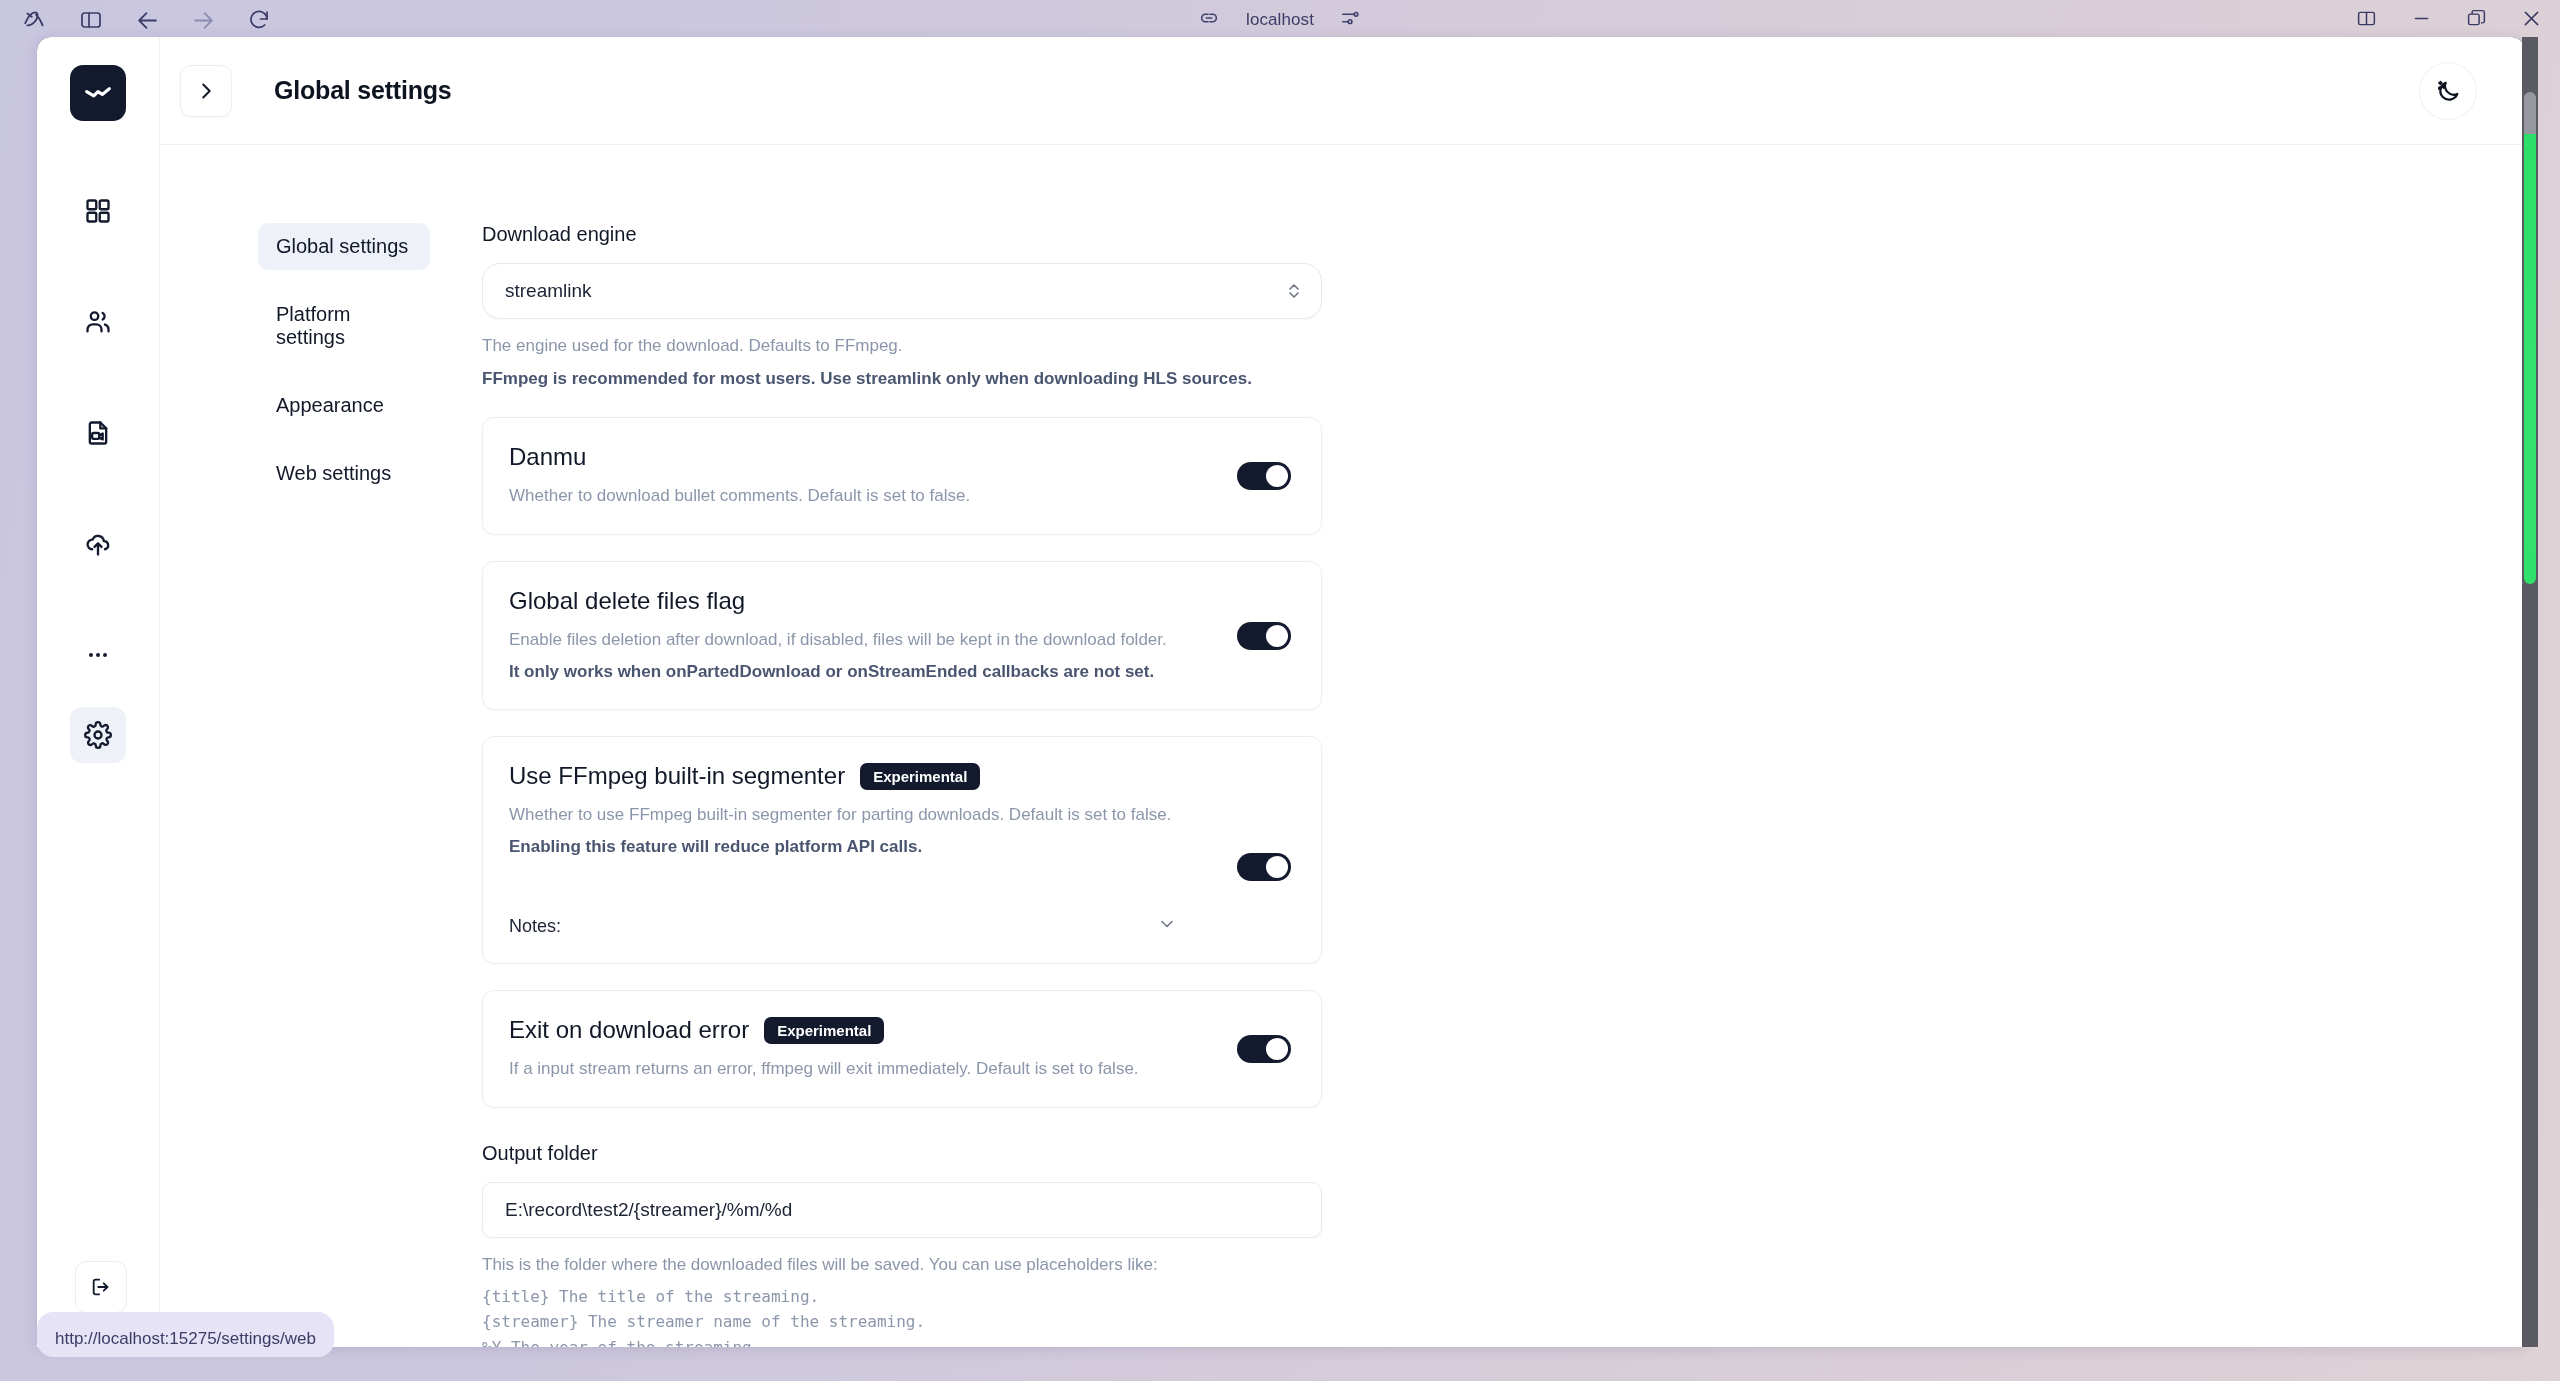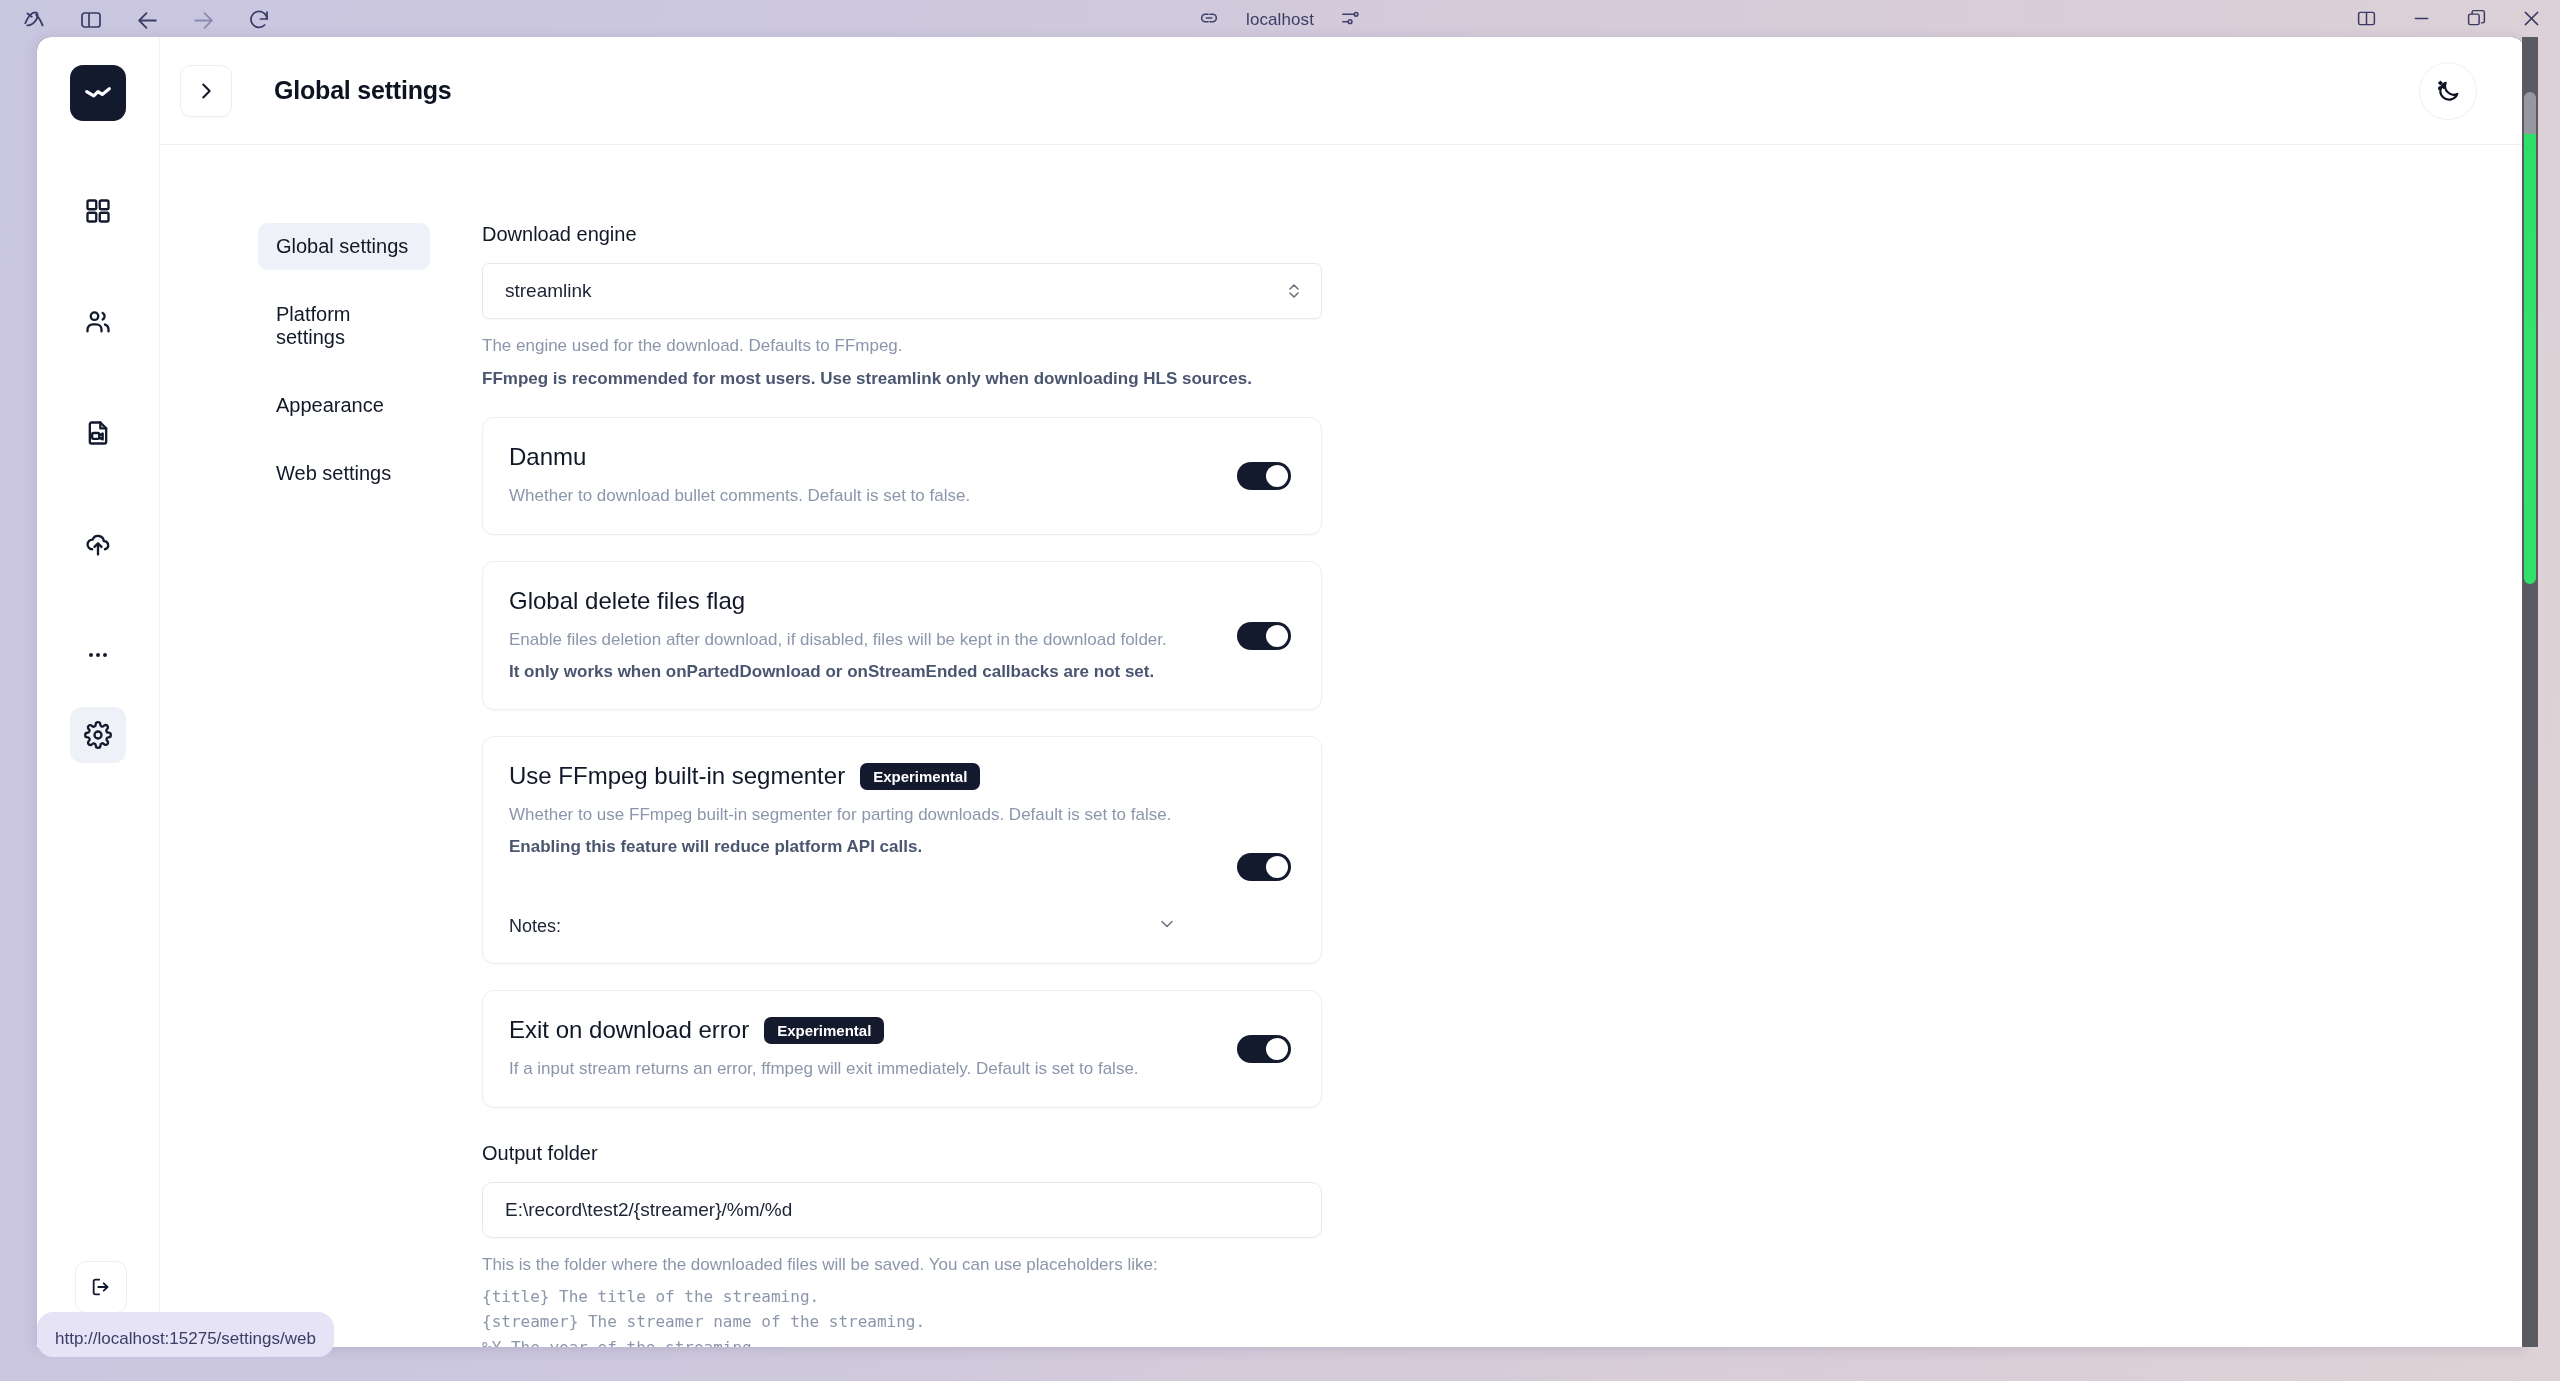--- a/index.html
+++ b/index.html
@@ -188,21 +188,21 @@
   .field-label {
     font-size: 20px;
     color: #111827;
     margin-bottom: 17px;
   }
 
   .select-box {
     width: 840px;
     height: 56px;
     border: 1px solid #e6e8ee;
-    border-radius: 7px;
+    border-radius: 18px;
     background: #fff;
     display: flex;
     align-items: center;
     padding: 0 22px;
     font-size: 19px;
     color: #1b2334;
     position: relative;
     box-shadow: 0 1px 2px rgba(16,24,40,0.03);
   }
   .select-arrows {

